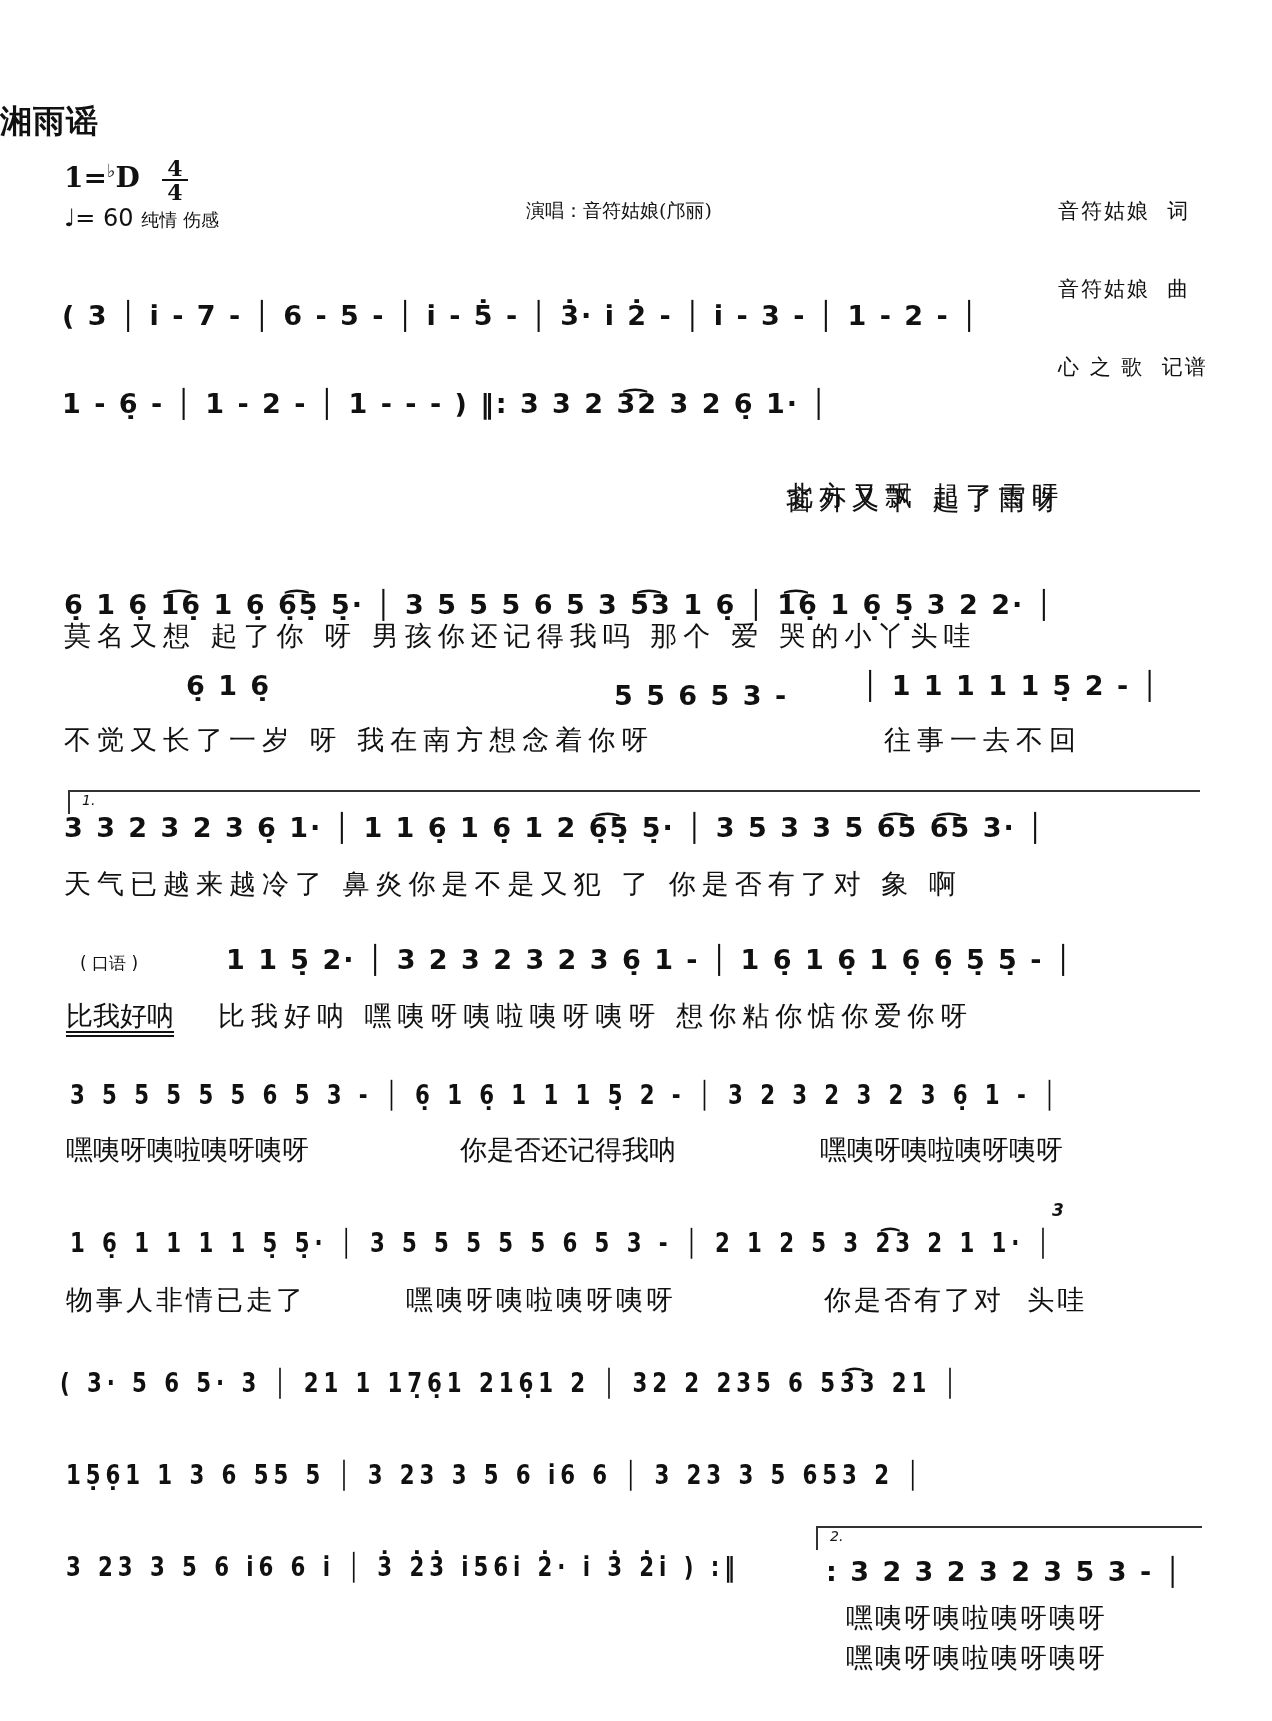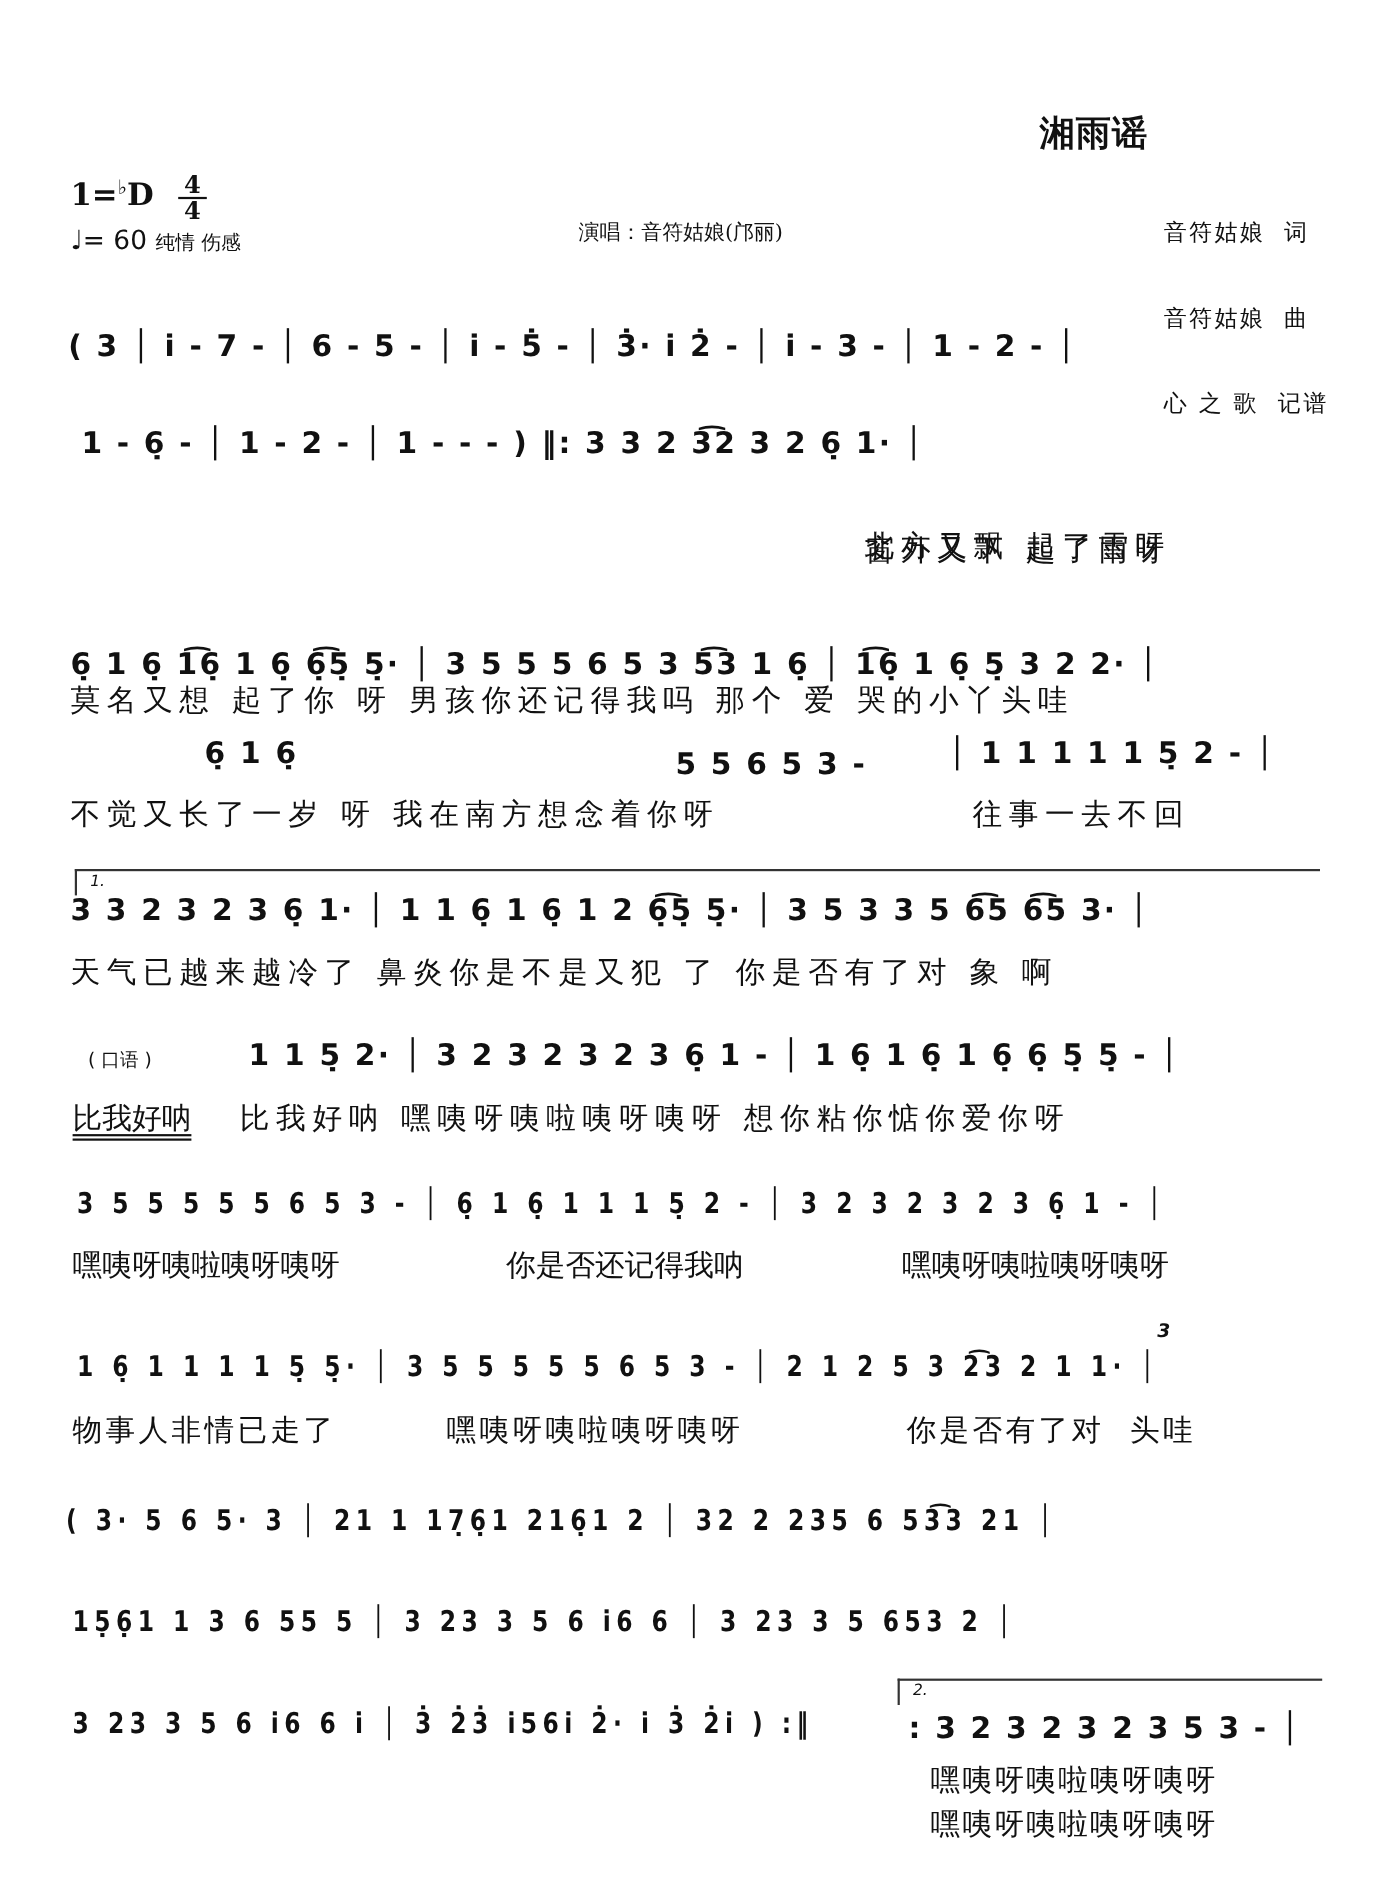--- a/index.html
+++ b/index.html
@@ -1,19 +1,19 @@
 <!DOCTYPE html>
 <html><head>
 <meta charset="utf-8">
 <style>
   html,body{margin:0;padding:0;background:#fff;}
   body{width:1272px;height:1721px;position:relative;overflow:hidden;color:#111;
        font-family:"DejaVu Sans","Liberation Sans",sans-serif;}
   .abs{position:absolute;white-space:pre;}
-  .title{left:0;width:1044px;top:100px;text-align:right;font-size:32px;font-weight:bold;letter-spacing:1px;}
+  .title{left:0;width:1044px;top:100px;text-align:left;font-size:32px;font-weight:bold;letter-spacing:1px;}
   .key{left:64px;top:160px;font-size:28px;font-weight:bold;font-family:"DejaVu Serif","Liberation Serif",serif;}
   .key sup{font-size:18px;font-weight:normal;}
   .timesig{left:162px;top:158px;width:26px;text-align:center;font-family:"DejaVu Serif",serif;font-weight:bold;font-size:22px;line-height:20px;}
   .timesig .bar{border-top:2px solid #111;margin:1px 0;}
   .tempo{left:64px;top:204px;font-size:24px;}
   .tempo small{font-size:18px;}
   .singer{left:526px;top:170px;font-size:19px;font-family:"DejaVu Serif",serif;margin-top:28px;}
   .credits{left:1058px;top:146px;font-size:21px;font-family:"DejaVu Serif",serif;line-height:26px;}
   .credits div{letter-spacing:2px;}
   .notes{font-size:27px;font-weight:bold;font-family:"DejaVu Sans","Liberation Sans",sans-serif;letter-spacing:2px;}
@@ -34,21 +34,21 @@
 <div class="abs tempo"><span>♩</span><span>= 60</span> <small>纯情 伤感</small></div>
 <div class="abs singer">演唱：音符姑娘(邝丽)</div>
 <div class="abs credits">
   <div>音符姑娘  词</div>
   <div>音符姑娘  曲</div>
   <div>心 之 歌  记谱</div>
 </div>
 
 <div class="abs notes" style="left:62px;top:300px;">( 3 │ i̇ - 7 - │ 6 - 5 - │ i̇ - 5̇ - │ 3̇· i̇ 2̇ - │ i̇ - 3 - │ 1 - 2 - │</div>
 
-<div class="abs notes" style="left:74px;top:388px;text-align:right;">1 - 6̣ - │ 1 - 2 - │ 1 - - - ) ‖: 3 3 2 3͡2 3 2 6̣ 1· │</div>
+<div class="abs notes" style="left:62px;top:388px;text-align:right;">1 - 6̣ - │ 1 - 2 - │ 1 - - - ) ‖: 3 3 2 3͡2 3 2 6̣ 1· │</div>
 <div class="abs lyr" style="left:786px;top:438px;margin-top:44px;">窗外又下 起了雨呀</div>
 <div class="abs lyr" style="left:786px;top:478px;">北方又飘 起了雪呀</div>
 
 <div class="abs notes" style="left:64px;top:565px;margin-top:24px;">6̣ 1 6̣ 1͡6̣ 1 6̣ 6̣͡5̣ 5̣· │ 3 5 5 5 6 5 3 5͡3 1 6̣ │ 1͡6̣ 1 6̣ 5̣ 3 2 2· │</div>
 <div class="abs lyr" style="left:64px;top:618px;">莫名又想 起了你 呀 男孩你还记得我吗 那个 爱 哭的小丫头哇</div>
 <div class="abs notes" style="left:186px;top:670px;">6̣ 1 6̣</div>
 <div class="abs notes" style="left:614px;top:680px;">5 5 6 5 3 -</div>
 <div class="abs notes" style="left:862px;top:670px;">│ 1 1 1 1 1 5̣ 2 - │</div>
 <div class="abs lyr" style="left:64px;top:722px;">不觉又长了一岁 呀 我在南方想念着你呀</div>
 <div class="abs lyr" style="left:884px;top:722px;">往事一去不回</div>

